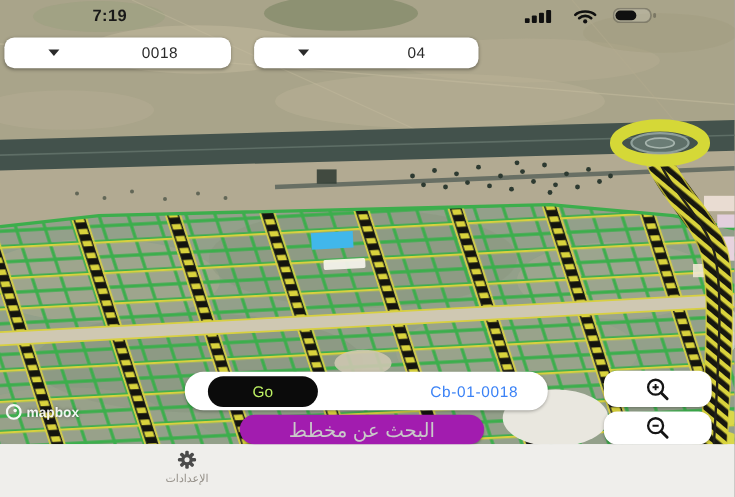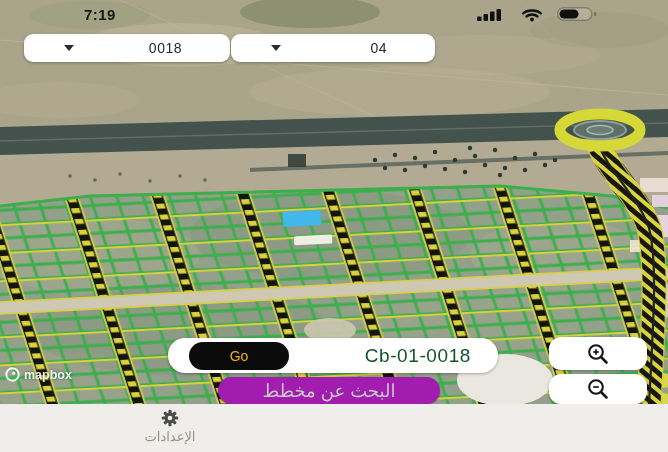--- a/index.html
+++ b/index.html
@@ -11,50 +11,50 @@
   .statusbar{position:absolute;left:0;top:0;width:668px;height:28px;pointer-events:none;}
   .time{position:absolute;left:84px;top:6px;font-size:15px;font-weight:700;color:#181818;letter-spacing:.4px;}
   .sicon{position:absolute;top:8px;}
 
   
   .chip{position:absolute;top:34px;height:28px;background:#fff;border-radius:9px;
         box-shadow:0 1px 3px rgba(0,0,0,.32);display:flex;align-items:center;cursor:pointer;}
   .chip .caret{width:0;height:0;border-left:5px solid transparent;border-right:5px solid transparent;
         border-top:6px solid #2b2b2b;margin-left:40px;}
   .chip .val{margin-left:auto;padding-right:48px;font-size:14px;color:#2a2a2a;letter-spacing:.5px;}
-  .chip1{left:24px;width:206px;}
+  .chip1{left:4px;width:206px;}
   .chip2{left:231px;width:204px;}
   .chip3{left:448px;width:206px;}
 
   
   .searchbar{position:absolute;left:168px;top:338px;width:330px;height:35px;background:#fff;border-radius:17px;
         box-shadow:0 1px 3px rgba(0,0,0,.3);display:flex;align-items:center;}
   .gobtn{margin-left:21px;width:100px;height:28px;border-radius:14px;background:#0b0b0b;border:none;
-        color:#eab308;font-size:14px;display:flex;align-items:center;justify-content:center;cursor:pointer;}
-  .query{margin-left:auto;padding-right:27px;font-size:19px;color:#14532d;letter-spacing:.6px;}
+        color:#bef264;font-size:14px;display:flex;align-items:center;justify-content:center;cursor:pointer;}
+  .query{margin-left:auto;padding-right:27px;font-size:14px;color:#3b82f6;letter-spacing:.6px;}
 
   
   .planbtn{position:absolute;left:218px;top:377px;width:222px;height:27px;border-radius:14px;border:none;
         background:#a21caf;color:#c9c9c9;font-size:18px;display:flex;align-items:center;justify-content:center;
         cursor:pointer;box-shadow:0 1px 2px rgba(0,0,0,.3);}
 
   
   .zoombtn{position:absolute;left:549px;width:98px;background:#fff;border:none;border-radius:12px;
         box-shadow:0 1px 3px rgba(0,0,0,.3);display:flex;align-items:center;justify-content:center;cursor:pointer;}
   .zin{top:337px;height:33px;}
   .zout{top:374px;height:30px;}
 
   
   .mapbox{position:absolute;left:5px;top:367px;display:flex;align-items:center;gap:4px;cursor:pointer;}
   .mapbox .txt{font-size:12.5px;font-weight:700;color:rgba(255,255,255,.92);text-shadow:0 0 3px rgba(0,0,0,.45);}
 
   
   .navbar{position:absolute;left:0;top:404px;width:668px;height:48px;background:#efeeeb;}
   .navitem{position:absolute;top:5px;display:flex;flex-direction:column;align-items:center;gap:2px;cursor:pointer;width:90px;}
-  .navitem .lbl{font-size:13px;}
+  .navitem .lbl{font-size:10px;}
   .nav-settings{left:125px;}
   .nav-settings .lbl{color:#96918a;}
   .nav-home{left:452px;}
   .nav-home .lbl{color:#ee8621;}
 </style>
 </head>
 <body>
 
 <div class="screen">
 

